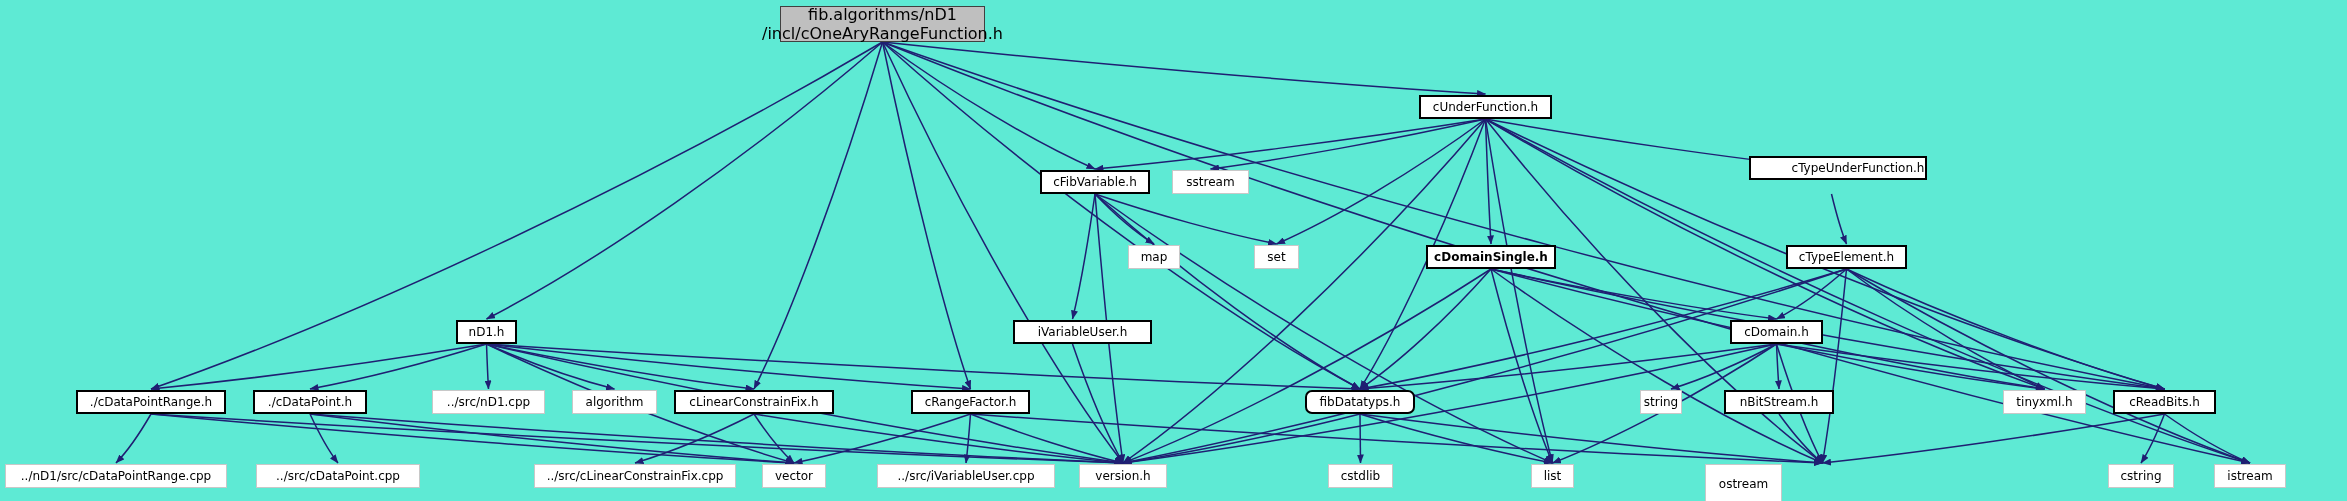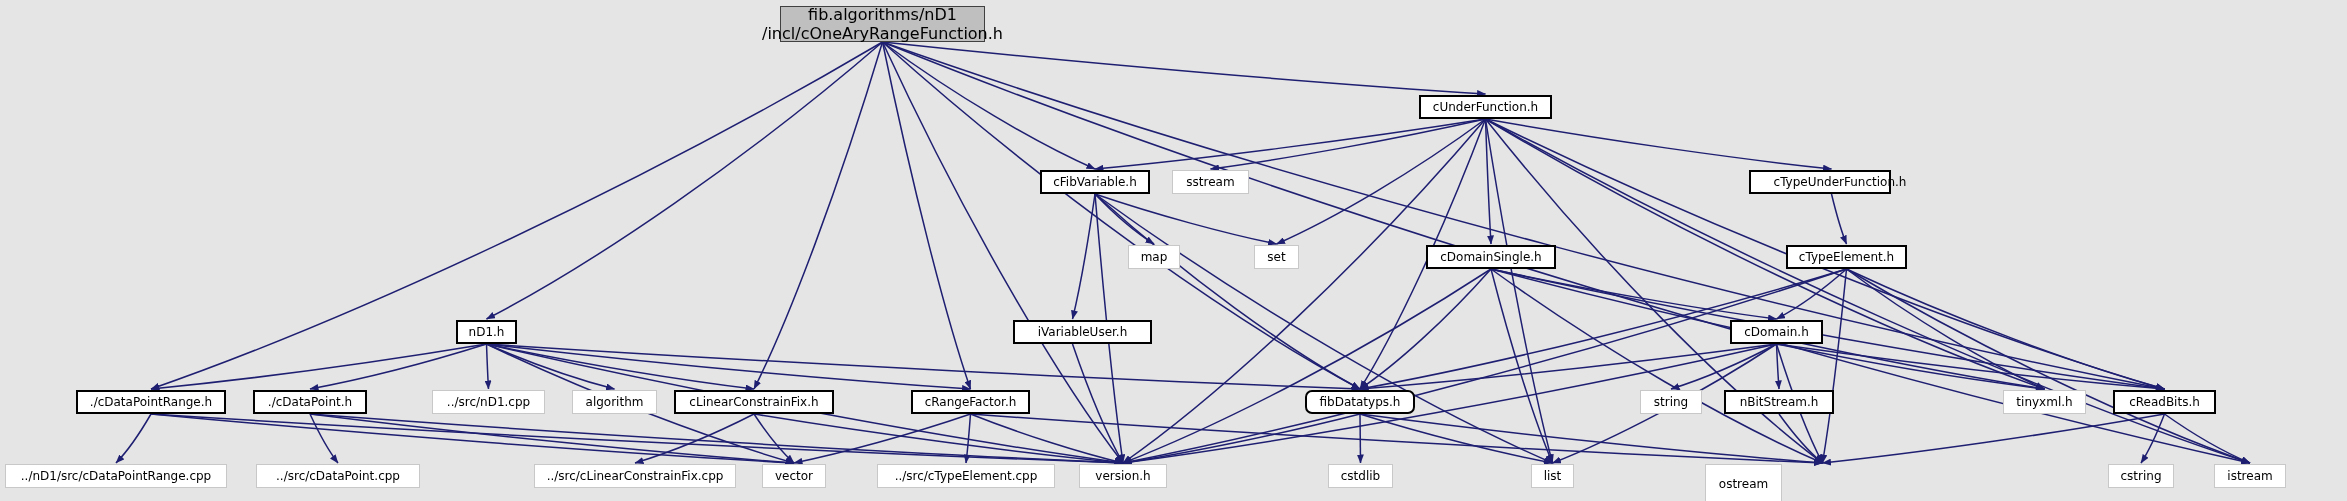--- a/index.html
+++ b/index.html
@@ -1,20 +1,20 @@
 <!DOCTYPE html>
 <html><head>
 <meta charset="utf-8">
 <style>
   html,body{margin:0;padding:0;background:#ffffff;}
   #graph{
     position:relative;
     width:2347px;
     height:501px;
-    background:#e5e5e5;
+    background:#5eead4;
     font-family:"DejaVu Sans","Liberation Sans",sans-serif;
     overflow:hidden;
   }
   #edges{position:absolute;left:0;top:0;width:2347px;height:501px;}
   .node{
     position:absolute;
     box-sizing:border-box;
     display:flex;
     align-items:center;
     justify-content:center;
@@ -131,44 +131,44 @@
       <path d="M970.5,414 C1022.35,434.58 1081.52,453.2 1123,463" fill="none" stroke="#1f1f72" stroke-width="1.5" marker-end="url(#arw)"></path>
       <path d="M970.5,414 C910.49,434.58 842.0079999999999,453.2 794,463" fill="none" stroke="#1f1f72" stroke-width="1.5" marker-end="url(#arw)"></path>
       <path d="M970.5,414 C1253.6,434.58 1589.44,453.2 1822.5,463" fill="none" stroke="#1f1f72" stroke-width="1.5" marker-end="url(#arw)"></path>
     </svg>
   <div id="nodes-layer">
       <div class="node root" style="left: 780px; top: 6px; width: 205px; height: 36px;">fib.algorithms/nD1
 /incl/cOneAryRangeFunction.h</div>
       <div class="node hdr" style="left: 1419px; top: 95px; width: 133px; height: 24px;">cUnderFunction.h</div>
       <div class="node hdr" style="left: 1040px; top: 170px; width: 110px; height: 24px;">cFibVariable.h</div>
       <div class="node sys" style="left: 1172px; top: 170px; width: 77px; height: 24px;">sstream</div>
-      <div class="node hdr" style="left: 1749px; top: 170px; width: 142px; height: 24px; padding-left: 46px;">cTypeUnderFunction.h</div>
+      <div class="node hdr" style="left: 1749px; top: 156px; width: 178px; height: 24px; padding-left: 46px;">cTypeUnderFunction.h</div>
       <div class="node sys" style="left: 1128px; top: 245px; width: 52px; height: 24px;">map</div>
       <div class="node sys" style="left: 1254px; top: 245px; width: 45px; height: 24px;">set</div>
-      <div class="node hdr" style="left: 1426px; top: 245px; width: 130px; height: 24px;">cDomainSingle.h</div>
+      <div class="node hdr" style="left: 1426px; top: 245px; width: 130px; height: 24px; font-weight: bold;">cDomainSingle.h</div>
       <div class="node hdr" style="left: 1786px; top: 245px; width: 121px; height: 24px;">cTypeElement.h</div>
       <div class="node hdr" style="left: 1013px; top: 320px; width: 139px; height: 24px;">iVariableUser.h</div>
       <div class="node hdr" style="left: 1730px; top: 320px; width: 93px; height: 24px;">cDomain.h</div>
       <div class="node hdr" style="left: 456px; top: 320px; width: 61px; height: 24px;">nD1.h</div>
       <div class="node hdr" style="left: 76px; top: 390px; width: 150px; height: 24px;">./cDataPointRange.h</div>
       <div class="node hdr" style="left: 253px; top: 390px; width: 114px; height: 24px;">./cDataPoint.h</div>
       <div class="node sys" style="left: 432px; top: 390px; width: 113px; height: 24px;">../src/nD1.cpp</div>
       <div class="node sys" style="left: 572px; top: 390px; width: 85px; height: 24px;">algorithm</div>
       <div class="node hdr" style="left: 674px; top: 390px; width: 160px; height: 24px;">cLinearConstrainFix.h</div>
       <div class="node hdr" style="left: 911px; top: 390px; width: 119px; height: 24px;">cRangeFactor.h</div>
       <div class="node hdr" style="left: 1305px; top: 390px; width: 110px; height: 24px; border-radius: 7px;">fibDatatyps.h</div>
-      <div class="node sys" style="left: 1640px; top: 390px; width: 62px; height: 24px;">string</div>
+      <div class="node sys" style="left: 1640px; top: 390px; width: 42px; height: 24px;">string</div>
       <div class="node hdr" style="left: 1724px; top: 390px; width: 110px; height: 24px;">nBitStream.h</div>
       <div class="node sys" style="left: 2003px; top: 390px; width: 83px; height: 24px;">tinyxml.h</div>
       <div class="node hdr" style="left: 2113px; top: 390px; width: 103px; height: 24px;">cReadBits.h</div>
       <div class="node sys" style="left: 5px; top: 464px; width: 222px; height: 24px;">../nD1/src/cDataPointRange.cpp</div>
       <div class="node sys" style="left: 256px; top: 464px; width: 164px; height: 24px;">../src/cDataPoint.cpp</div>
       <div class="node sys" style="left: 534px; top: 464px; width: 202px; height: 24px;">../src/cLinearConstrainFix.cpp</div>
       <div class="node sys" style="left: 762px; top: 464px; width: 64px; height: 24px;">vector</div>
-      <div class="node sys" style="left: 877px; top: 464px; width: 178px; height: 24px;">../src/cTypeElement.cpp</div>
+      <div class="node sys" style="left: 877px; top: 464px; width: 178px; height: 24px;">../src/iVariableUser.cpp</div>
       <div class="node sys" style="left: 1079px; top: 464px; width: 88px; height: 24px;">version.h</div>
       <div class="node sys" style="left: 1328px; top: 464px; width: 65px; height: 24px;">cstdlib</div>
       <div class="node sys" style="left: 1531px; top: 464px; width: 43px; height: 24px;">list</div>
       <div class="node sys" style="left: 1705px; top: 464px; width: 77px; height: 40px;">ostream</div>
       <div class="node sys" style="left: 2108px; top: 464px; width: 66px; height: 24px;">cstring</div>
       <div class="node sys" style="left: 2214px; top: 464px; width: 72px; height: 24px;">istream</div>
     </div>
 </div>
 
 </body></html>

